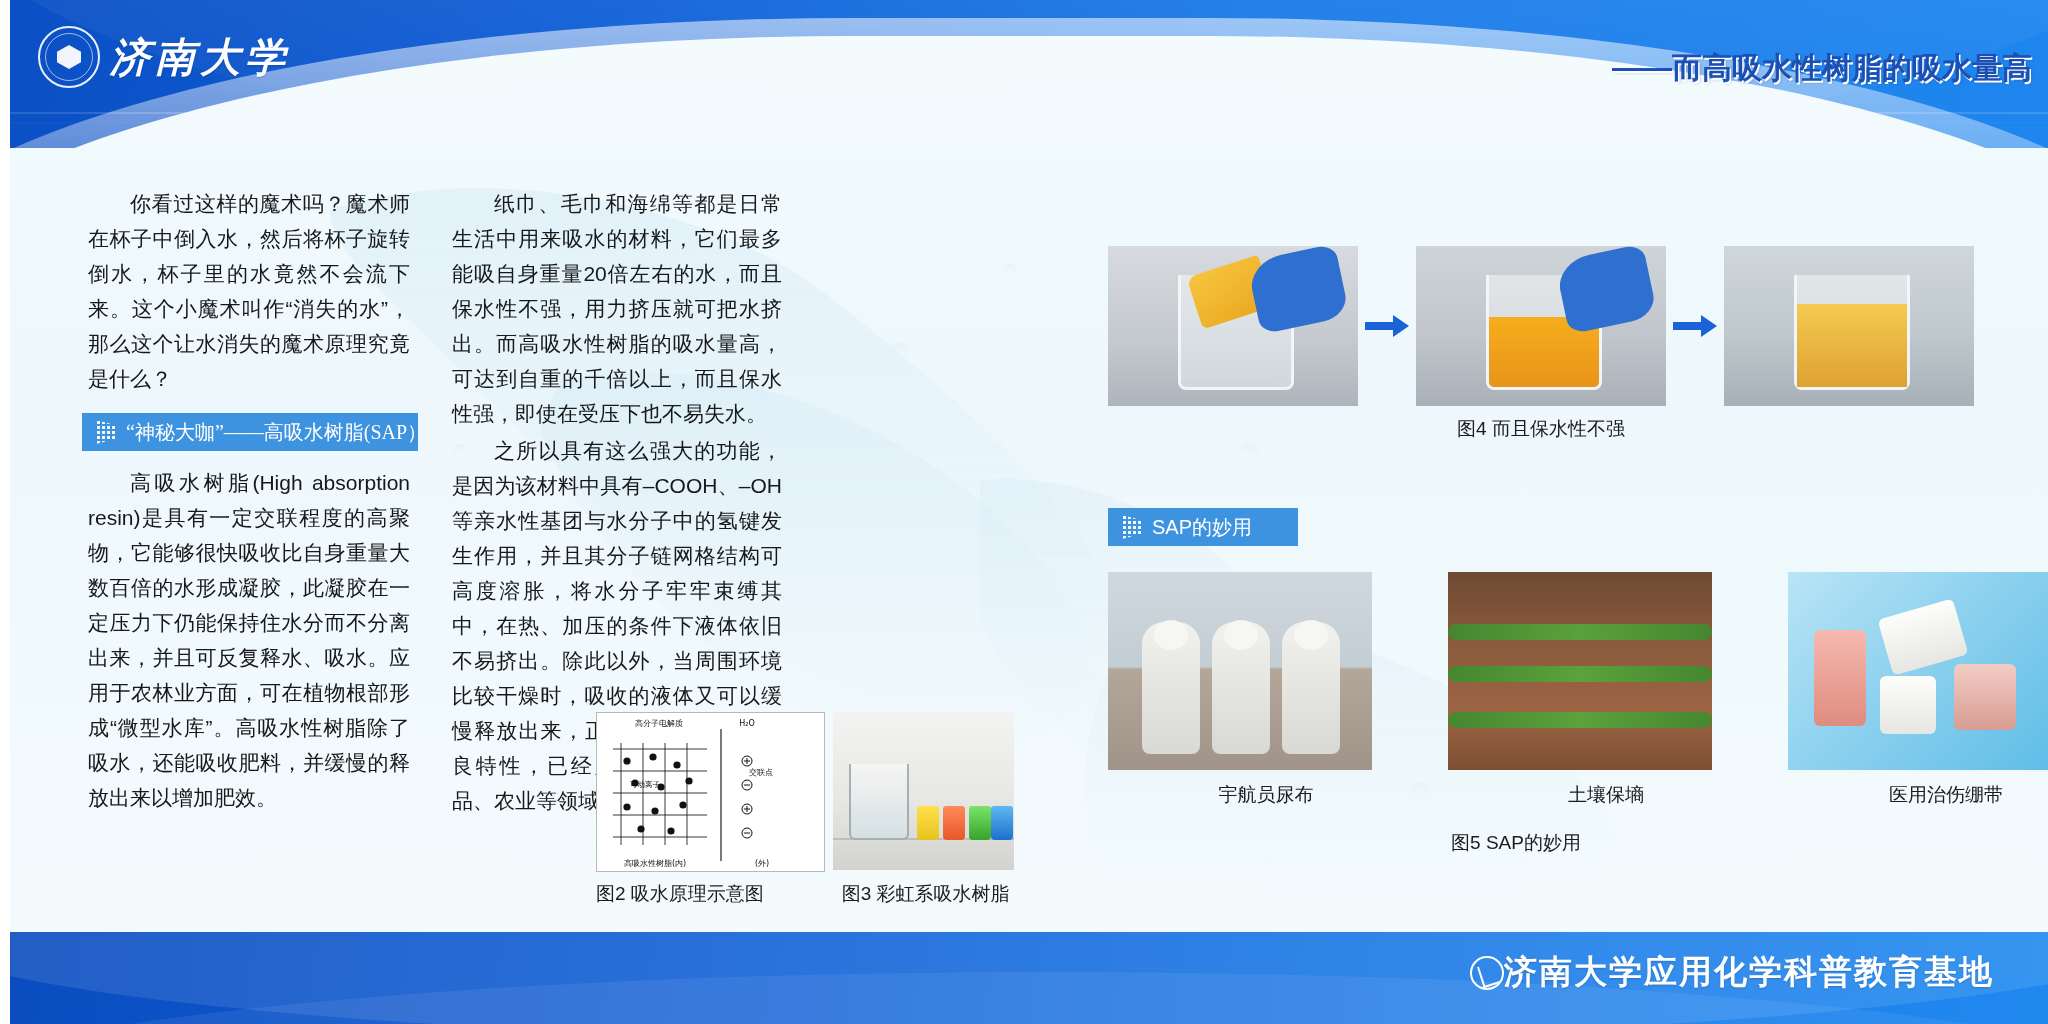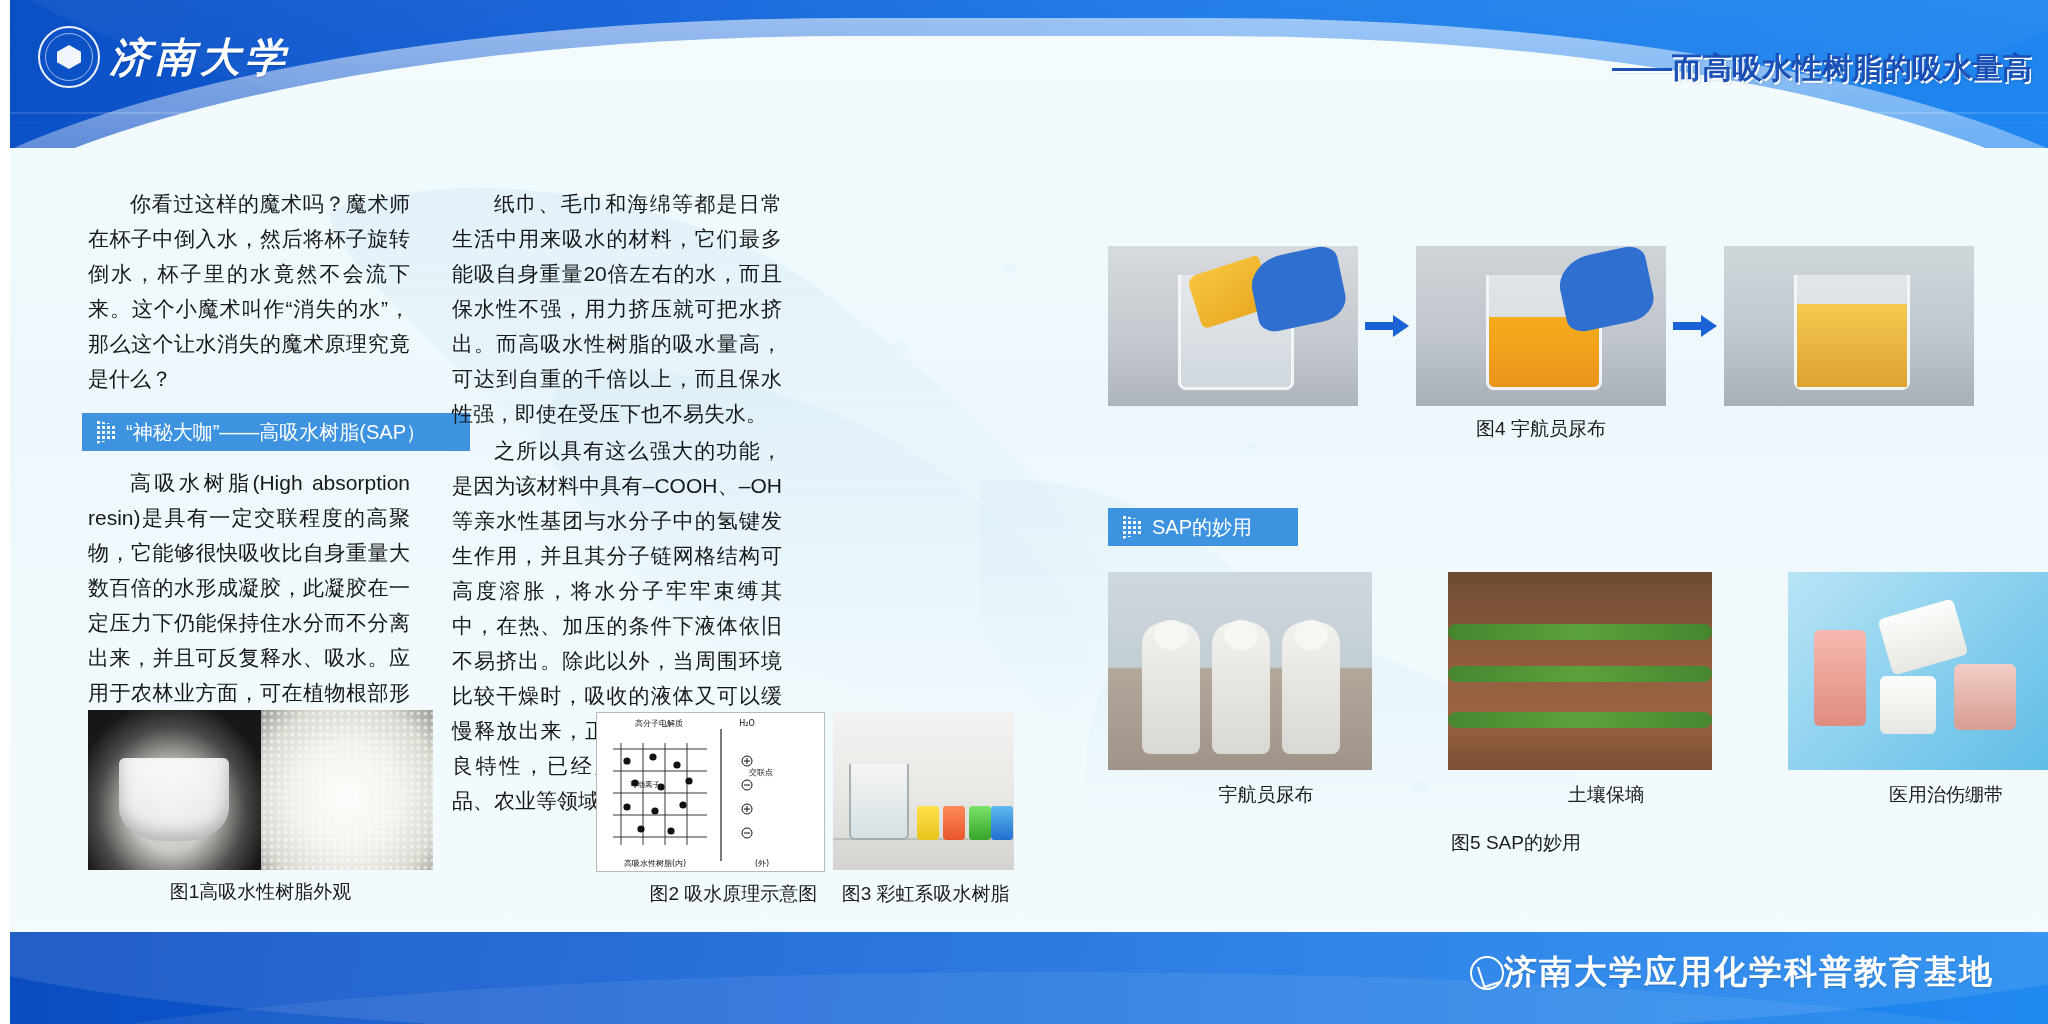--- a/index.html
+++ b/index.html
@@ -93,21 +93,21 @@
     font-family:"Liberation Sans","DejaVu Sans",sans-serif;
   }
   #col1{left:88px;top:186px;width:322px;}
   #col2{left:452px;top:186px;width:330px;}
 
   .section-bar{
     margin:17px 0 14px 0;height:38px;background:#3d93e0;
     display:flex;align-items:center;gap:10px;padding-left:14px;box-sizing:border-box;
     width:330px;
   }
-  #col1 .section-bar{width:388px;margin-left:-6px;}
+  #col1 .section-bar{width:336px;margin-left:-6px;font-family:Liberation Serif, serif;}
   .bar-dots{
     width:20px;height:24px;flex:0 0 auto;
     background-image:radial-gradient(circle,#ffffff 45%,transparent 46%);
     background-size:5px 5px;opacity:.95;
     clip-path:polygon(0 0,100% 22%,100% 78%,0 100%);
   }
   .bar-label{color:#ffffff;font-size:20px;white-space:nowrap;}
 
   
   .fig{position:absolute;z-index:6;}
@@ -150,21 +150,21 @@
   }
   .photo-vials .shelf{position:absolute;left:0;bottom:30px;width:100%;height:2px;background:#bdbdba;}
   .photo-vials .beaker{
     position:absolute;left:16px;bottom:30px;width:56px;height:74px;
     border:2px solid rgba(150,160,165,.8);border-top:none;border-radius:0 0 6px 6px;
     background:linear-gradient(180deg,rgba(255,255,255,.5),rgba(210,225,230,.75));
   }
   .photo-vials .vial{position:absolute;bottom:30px;width:22px;height:34px;border-radius:3px 3px 4px 4px;}
   .cap23{display:flex;gap:8px;margin-top:9px;}
   .cap23 .c{font-size:19px;color:#1a1c1e;white-space:nowrap;}
-  .cap23 .c1{width:228px;text-align:right;}
+  .cap23 .c1{width:228px;text-align:left;}
   .cap23 .c2{width:182px;text-align:center;margin-left:12px;}
 
   
   #fig4{position:absolute;left:1108px;top:246px;z-index:6;}
   .fig4row{display:flex;align-items:center;gap:0;}
   .f4img{width:250px;height:160px;position:relative;overflow:hidden;border:0;}
   .f4a{background:linear-gradient(180deg,#d7dade 0%,#c4c9cf 60%,#aeb4bb 100%);}
   .f4b{background:linear-gradient(180deg,#cfd4d8 0%,#c0c6cc 55%,#a9b0b7 100%);}
   .f4c{background:linear-gradient(180deg,#cfd7db 0%,#bfc8cd 55%,#a6b0b6 100%);}
   .arrow{width:58px;display:flex;align-items:center;justify-content:center;}
@@ -282,27 +282,20 @@
     </div>
 
     <p>高吸水树脂(High absorption resin)是具有一定交联程度的高聚物，它能够很快吸收比自身重量大数百倍的水形成凝胶，此凝胶在一定压力下仍能保持住水分而不分离出来，并且可反复释水、吸水。应用于农林业方面，可在植物根部形成“微型水库”。高吸水性树脂除了吸水，还能吸收肥料，并缓慢的释放出来以增加肥效。</p>
   </div>
 
   <div class="col" id="col2">
     <p>纸巾、毛巾和海绵等都是日常生活中用来吸水的材料，它们最多能吸自身重量20倍左右的水，而且保水性不强，用力挤压就可把水挤出。而高吸水性树脂的吸水量高，可达到自重的千倍以上，而且保水性强，即使在受压下也不易失水。</p>
     <p>之所以具有这么强大的功能，是因为该材料中具有–COOH、–OH等亲水性基团与水分子中的氢键发生作用，并且其分子链网格结构可高度溶胀，将水分子牢牢束缚其中，在热、加压的条件下液体依旧不易挤出。除此以外，当周围环境比较干燥时，吸收的液体又可以缓慢释放出来，正因为SAP特殊的优良特性，已经广泛应用于卫生用品、农业等领域。</p>
   </div>
 
-  <div class="fig" id="fig1">
-    <div class="photo">
-      <div class="ph-gel"></div>
-      <div class="ph-pow"></div>
-    </div>
-    <div class="cap">图1高吸水性树脂外观</div>
-  </div>
 
   <div class="fig" id="fig23">
     <div class="row">
       <div class="diagram">
         <svg viewBox="0 0 228 158" width="228" height="158">
           <line x1="124" y1="16" x2="124" y2="148" stroke="#222" stroke-width="1.2"></line>
           <g stroke="#222" stroke-width="0.9" fill="none">
             <path d="M16 36 L110 36 M16 58 L110 58 M16 80 L110 80 M16 102 L110 102 M16 124 L110 124"></path>
             <path d="M24 30 L24 132 M46 30 L46 132 M68 30 L68 132 M90 30 L90 132"></path>
           </g>
@@ -372,21 +365,21 @@
         <svg viewBox="0 0 44 26">
             <path d="M0 9 H28 V2 L44 13 L28 24 V17 H0 Z" fill="#1a62d6"></path>
           </svg>
       </div>
       <div class="f4img f4c">
         <div class="glass">
             <div style="position:absolute;left:0;right:0;bottom:0;height:74%;background:linear-gradient(180deg,#f5c94f,#dda233);"></div>
           </div>
       </div>
     </div>
-    <div class="cap4">图4  宇航员尿布</div>
+    <div class="cap4">图4  而且保水性不强</div>
   </div>
 
   <div id="sapbar">
     <div class="section-bar">
       <span class="bar-dots"></span>
       <span class="bar-label">SAP的妙用</span>
     </div>
   </div>
 
   <div id="fig5">

